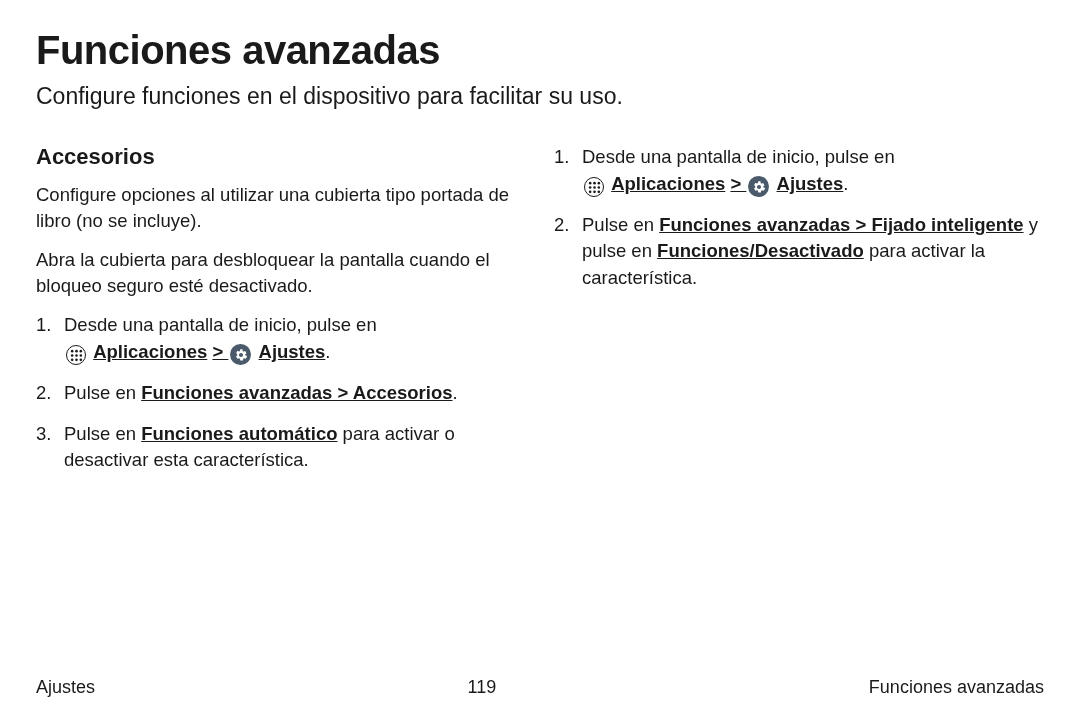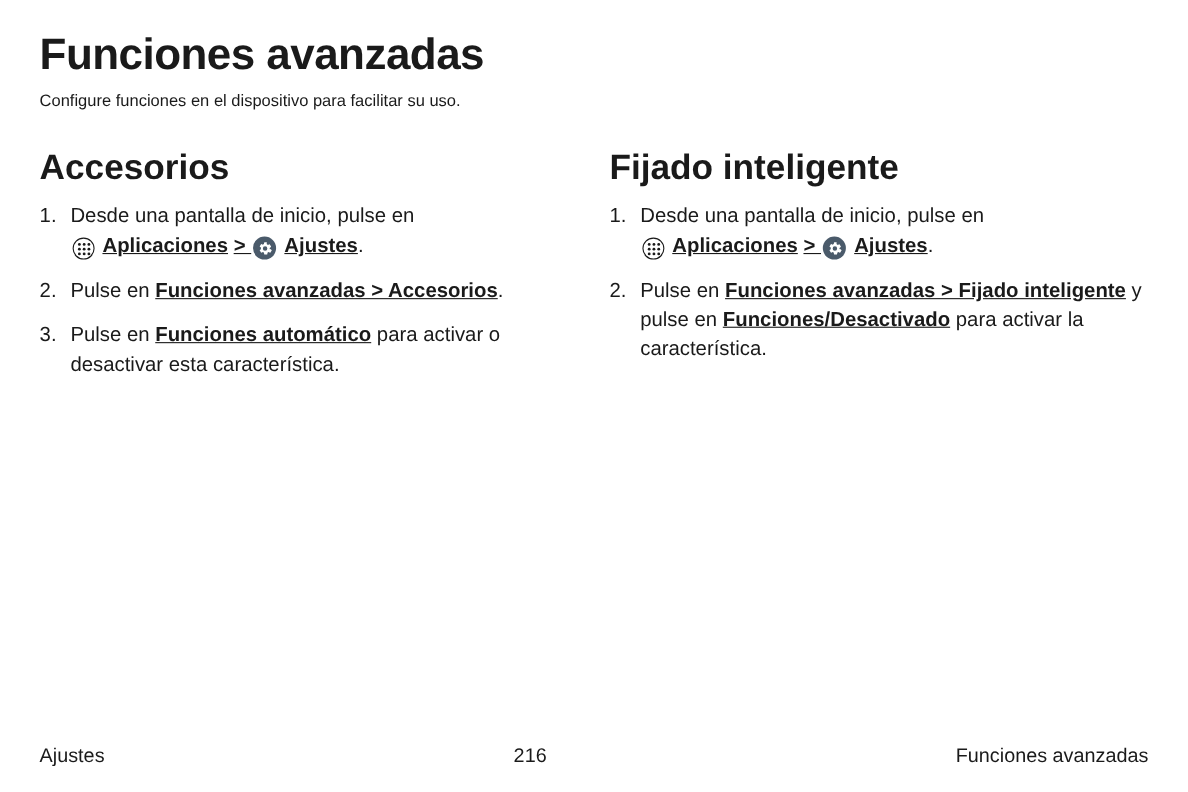--- a/index.html
+++ b/index.html
@@ -16,34 +16,34 @@
     padding: 28px 36px 20px 36px;
     position: relative;
   }
   .title {
     font-size: 40px;
     font-weight: 700;
     letter-spacing: -0.5px;
     margin-bottom: 10px;
   }
   .intro {
-    font-size: 15px;
+    font-size: 23px;
     font-weight: 400;
     margin-bottom: 34px;
   }
   .cols {
     display: flex;
     gap: 28px;
   }
   .col {
     flex: 1;
     min-width: 0;
   }
   .h2 {
-    font-size: 32px;
+    font-size: 22px;
     font-weight: 700;
     margin-bottom: 12px;
   }
   .para {
     font-size: 18.5px;
     line-height: 1.38;
     margin-bottom: 14px;
   }
   ol {
     list-style: none;
@@ -101,20 +101,22 @@
 
 <div class="page">
 
   <div class="title">Funciones avanzadas</div>
   <div class="intro">Configure funciones en el dispositivo para facilitar su uso.</div>
 
   <div class="cols">
 
     <div class="col">
       <div class="h2">Accesorios</div>
+      <div class="para">Configure opciones al utilizar una cubierta tipo portada de libro (no se incluye).</div>
+      <div class="para">Abra la cubierta para desbloquear la pantalla cuando el bloqueo seguro esté desactivado.</div>
       <ol>
         <li>
           <span>Desde una pantalla de inicio, pulse en </span><br>
           <span class="icon apps-icon">
             <svg viewBox="0 0 12 12">
                 <g fill="#1a1a1a">
                   <circle cx="2" cy="2" r="1.2"></circle>
                   <circle cx="6" cy="2" r="1.2"></circle>
                   <circle cx="10" cy="2" r="1.2"></circle>
                   <circle cx="2" cy="6" r="1.2"></circle>
@@ -138,21 +140,20 @@
         <li>
           <span>Pulse en </span><span class="b">Funciones avanzadas &gt; Accesorios</span><span>.</span>
         </li>
         <li>
           <span>Pulse en </span><span class="b">Funciones automático</span><span> para activar o desactivar esta característica.</span>
         </li>
       </ol>
     </div>
 
     <div class="col">
-      <div class="h2">Fijado inteligente</div>
       <ol>
         <li>
           <span>Desde una pantalla de inicio, pulse en </span><br>
           <span class="icon apps-icon">
             <svg viewBox="0 0 12 12">
                 <g fill="#1a1a1a">
                   <circle cx="2" cy="2" r="1.2"></circle>
                   <circle cx="6" cy="2" r="1.2"></circle>
                   <circle cx="10" cy="2" r="1.2"></circle>
                   <circle cx="2" cy="6" r="1.2"></circle>
@@ -176,17 +177,17 @@
         <li>
           <span>Pulse en </span><span class="b">Funciones avanzadas &gt; Fijado inteligente</span><span> y pulse en </span><span class="b">Funciones/Desactivado</span><span> para activar la característica.</span>
         </li>
       </ol>
     </div>
 
   </div>
 
   <div class="footer">
     <span>Ajustes</span>
-    <span>216</span>
+    <span>119</span>
     <span>Funciones avanzadas</span>
   </div>
 
 </div>
 
 </body></html>

